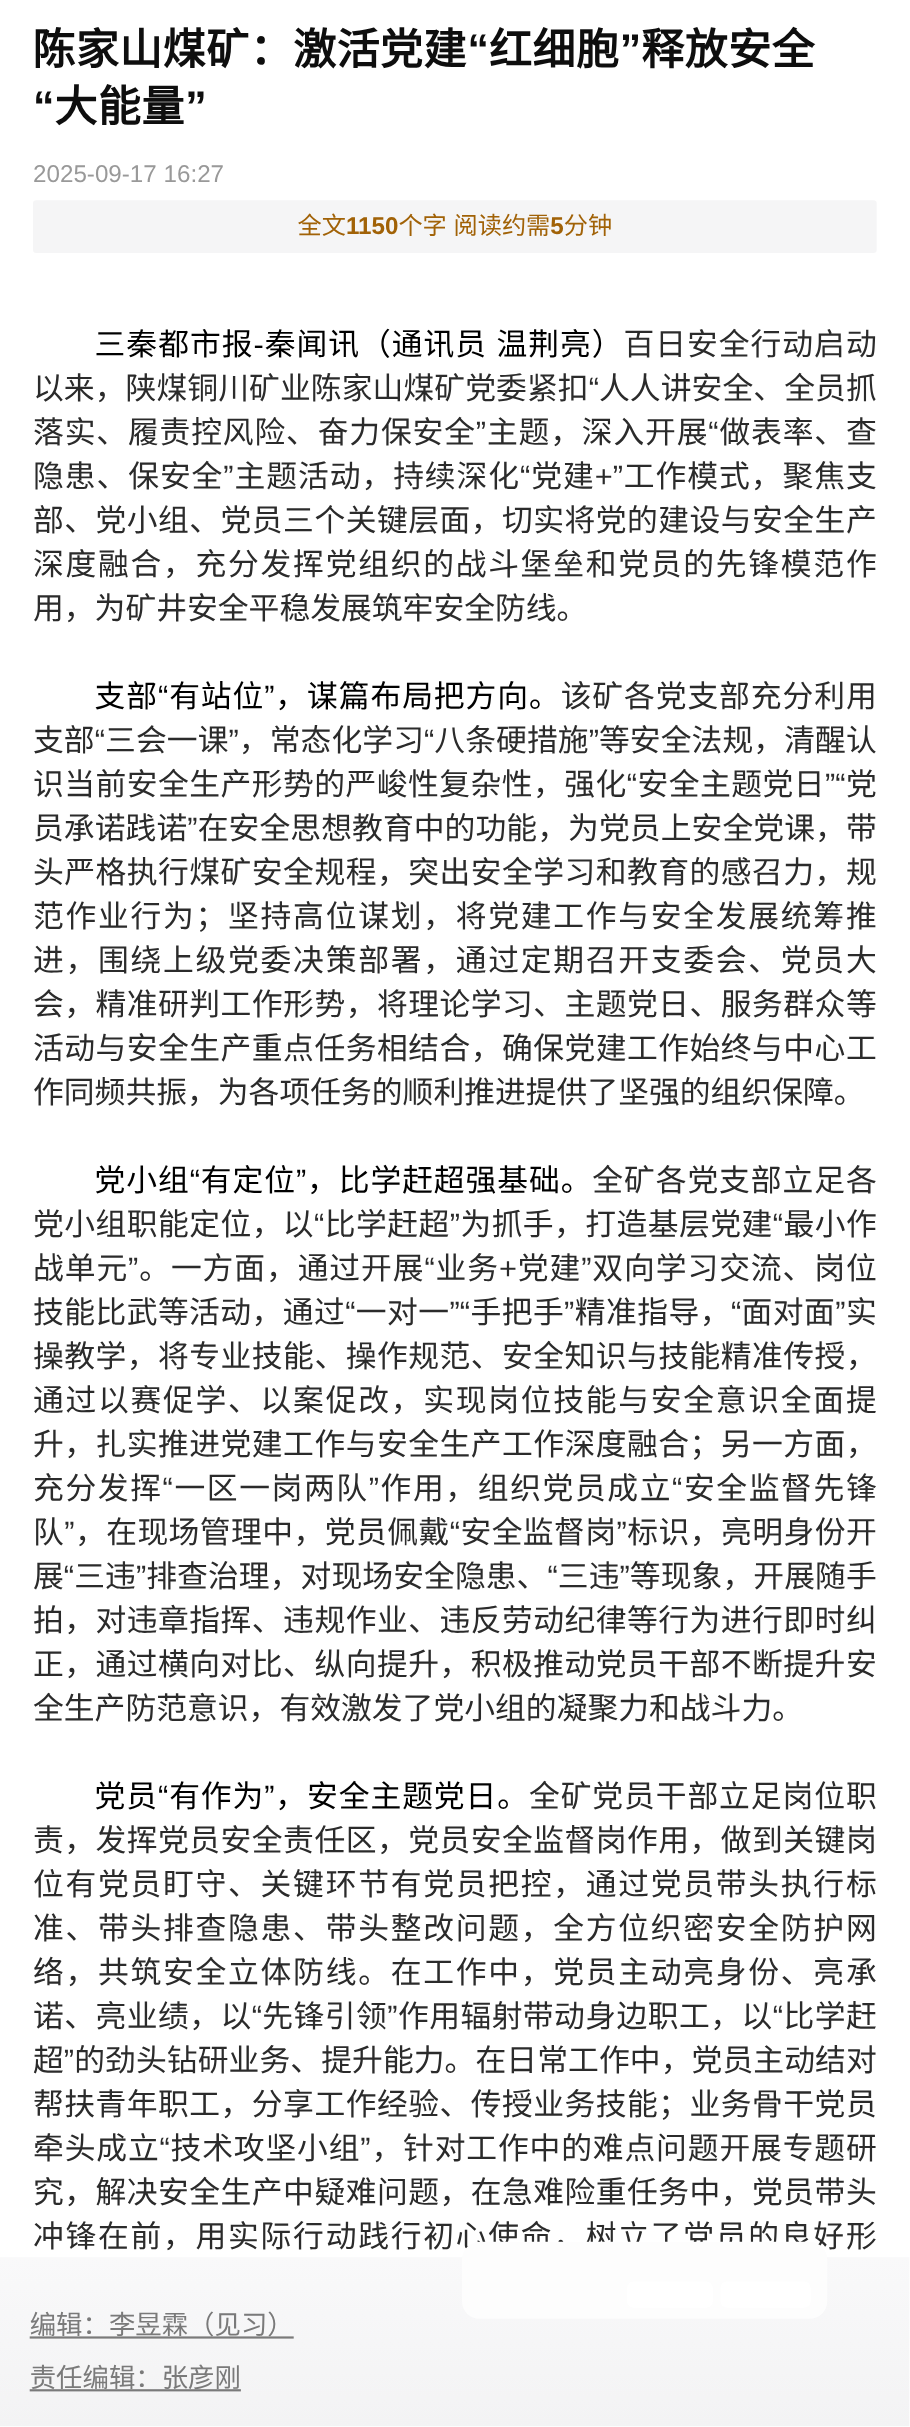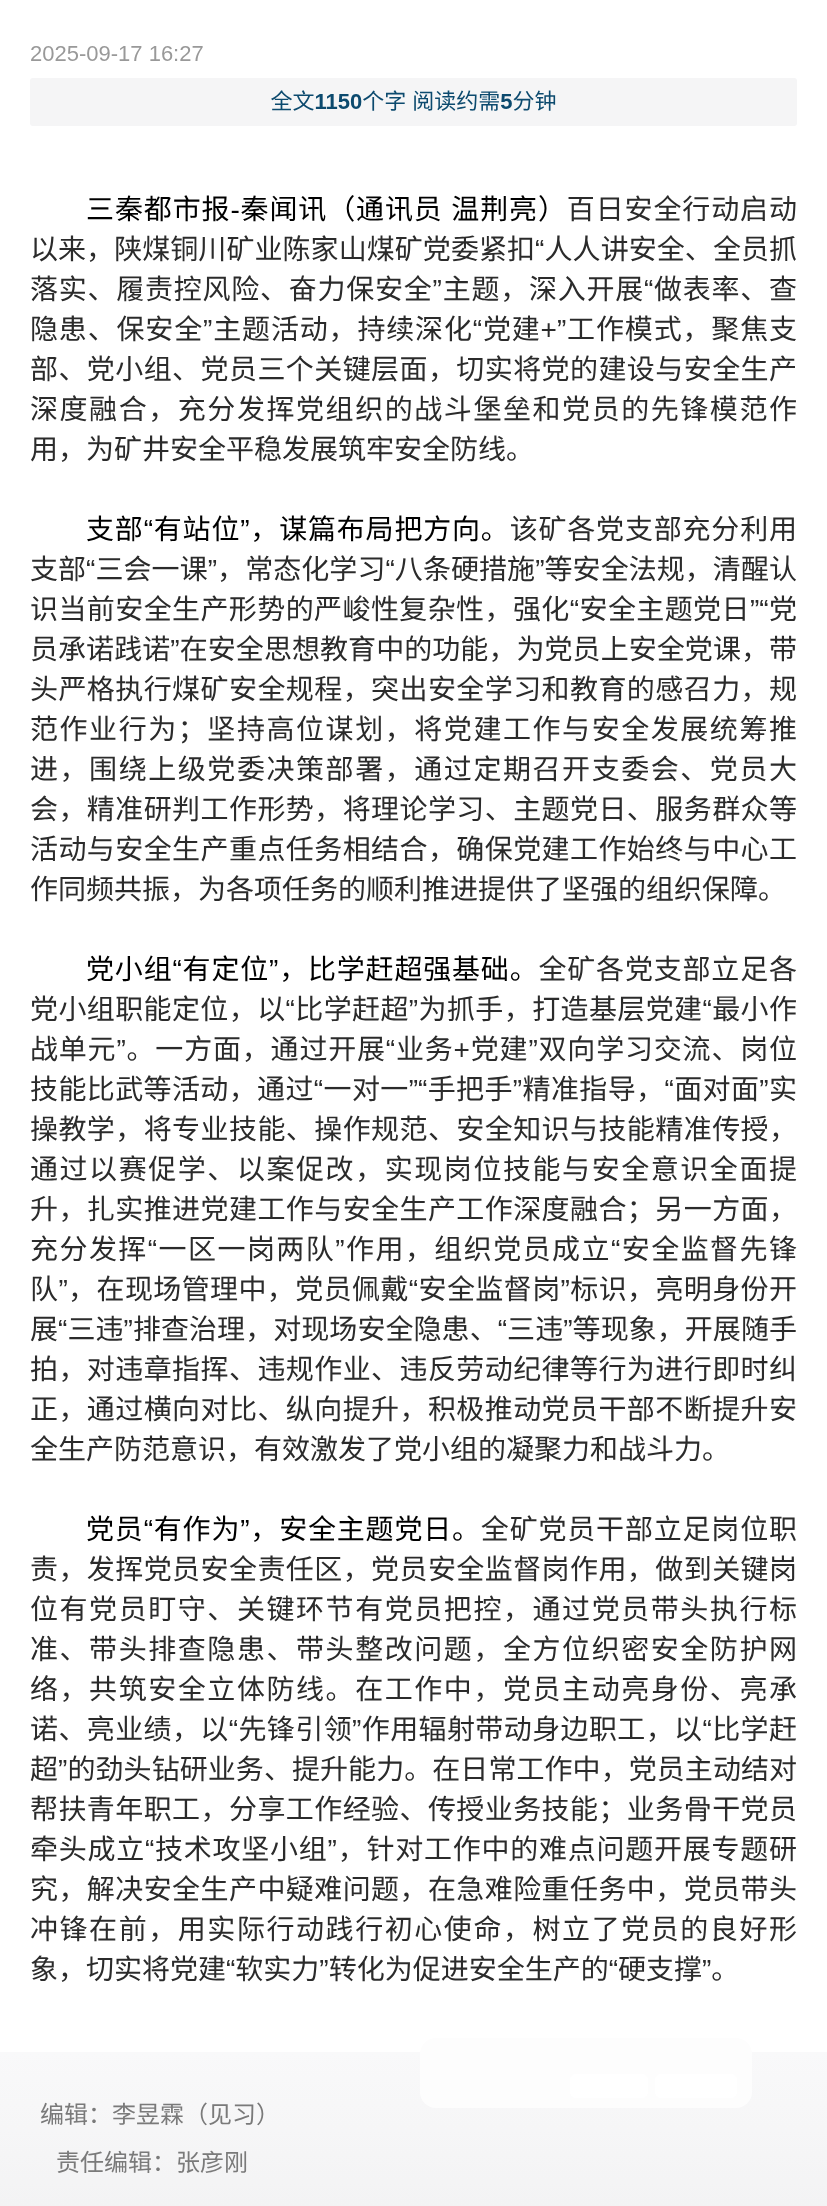--- a/index.html
+++ b/index.html
@@ -32,21 +32,21 @@
     color: #999999;
   }
   .meta-bar {
     margin-top: 10px;
     height: 48px;
     line-height: 48px;
     background: #f5f5f6;
     border-radius: 3px;
     text-align: center;
     font-size: 22px;
-    color: #0c4a6e;
+    color: #a16207;
   }
   .meta-bar .num { font-weight: 700; }
   .article-body {
     margin-top: 64px;
     font-size: 28px;
     line-height: 40px;
     color: #2b2b2b;
     text-align: justify;
   }
   .article-body p {
@@ -79,34 +79,36 @@
     position: absolute;
     top: 22px;
     height: 24px;
     background: #ffffff;
     border-radius: 6px;
   }
   .faded-pill.p1 { left: 570px; width: 78px; }
   .faded-pill.p2 { left: 655px; width: 82px; }
   .editor-line {
     position: relative;
-    padding-left: 40px;
+    padding-left: 27px;
     font-size: 24px;
     line-height: 30px;
     color: #7a7a7a;
+    text-decoration: underline;
   }
   .editor-line.first { padding-top: 48px; }
-  .editor-line.second { padding-top: 18px; margin-left: 16px; }
+  .editor-line.second { padding-top: 18px; }
 </style>
 </head>
 <body>
 
 <div class="page">
   <div class="container">
 
+    <h1 class="title">陈家山煤矿：激活党建“红细胞”释放安全“大能量”</h1>
 
     <div class="date">2025-09-17 16:27</div>
 
     <div class="meta-bar">
       <span>全文</span><span class="num">1150</span><span>个字 阅读约需</span><span class="num">5</span><span>分钟</span>
     </div>
 
     <div class="article-body">
       <p><strong>三秦都市报-秦闻讯（通讯员 温荆亮）</strong><span>百日安全行动启动以来，陕煤铜川矿业陈家山煤矿党委紧扣“人人讲安全、全员抓落实、履责控风险、奋力保安全”主题，深入开展“做表率、查隐患、保安全”主题活动，持续深化“党建+”工作模式，聚焦支部、党小组、党员三个关键层面，切实将党的建设与安全生产深度融合，充分发挥党组织的战斗堡垒和党员的先锋模范作用，为矿井安全平稳发展筑牢安全防线。</span></p>
 

